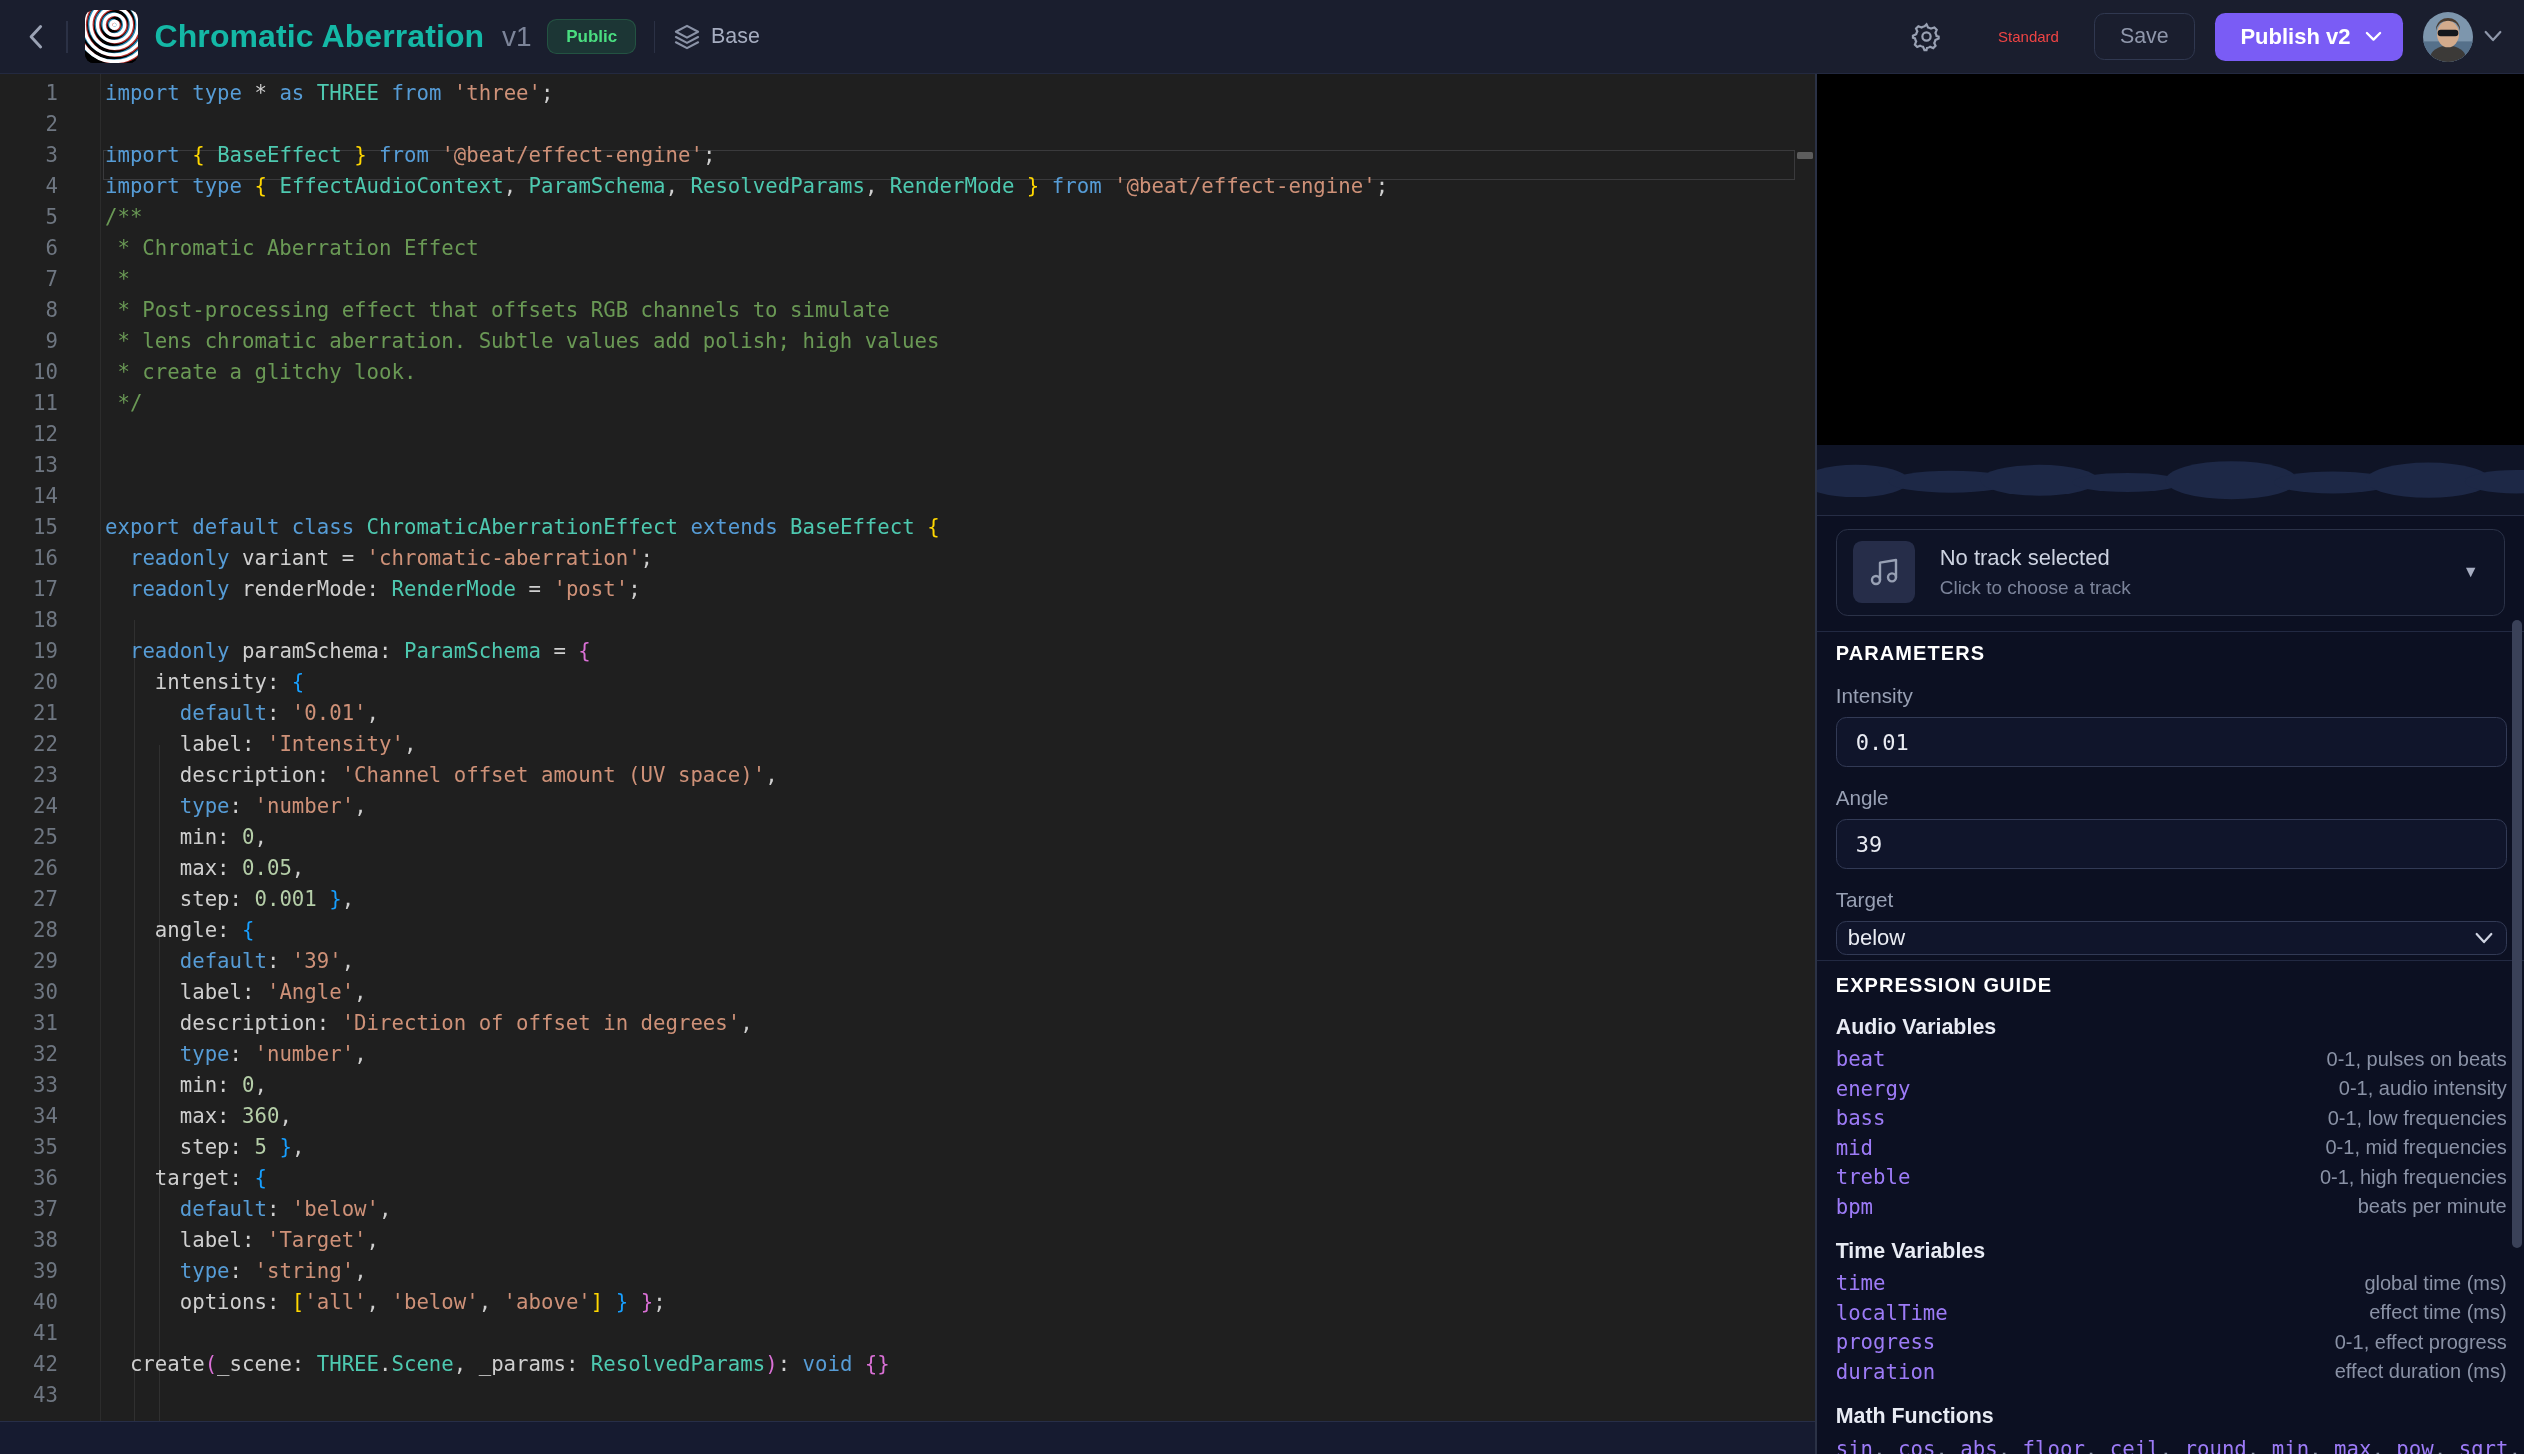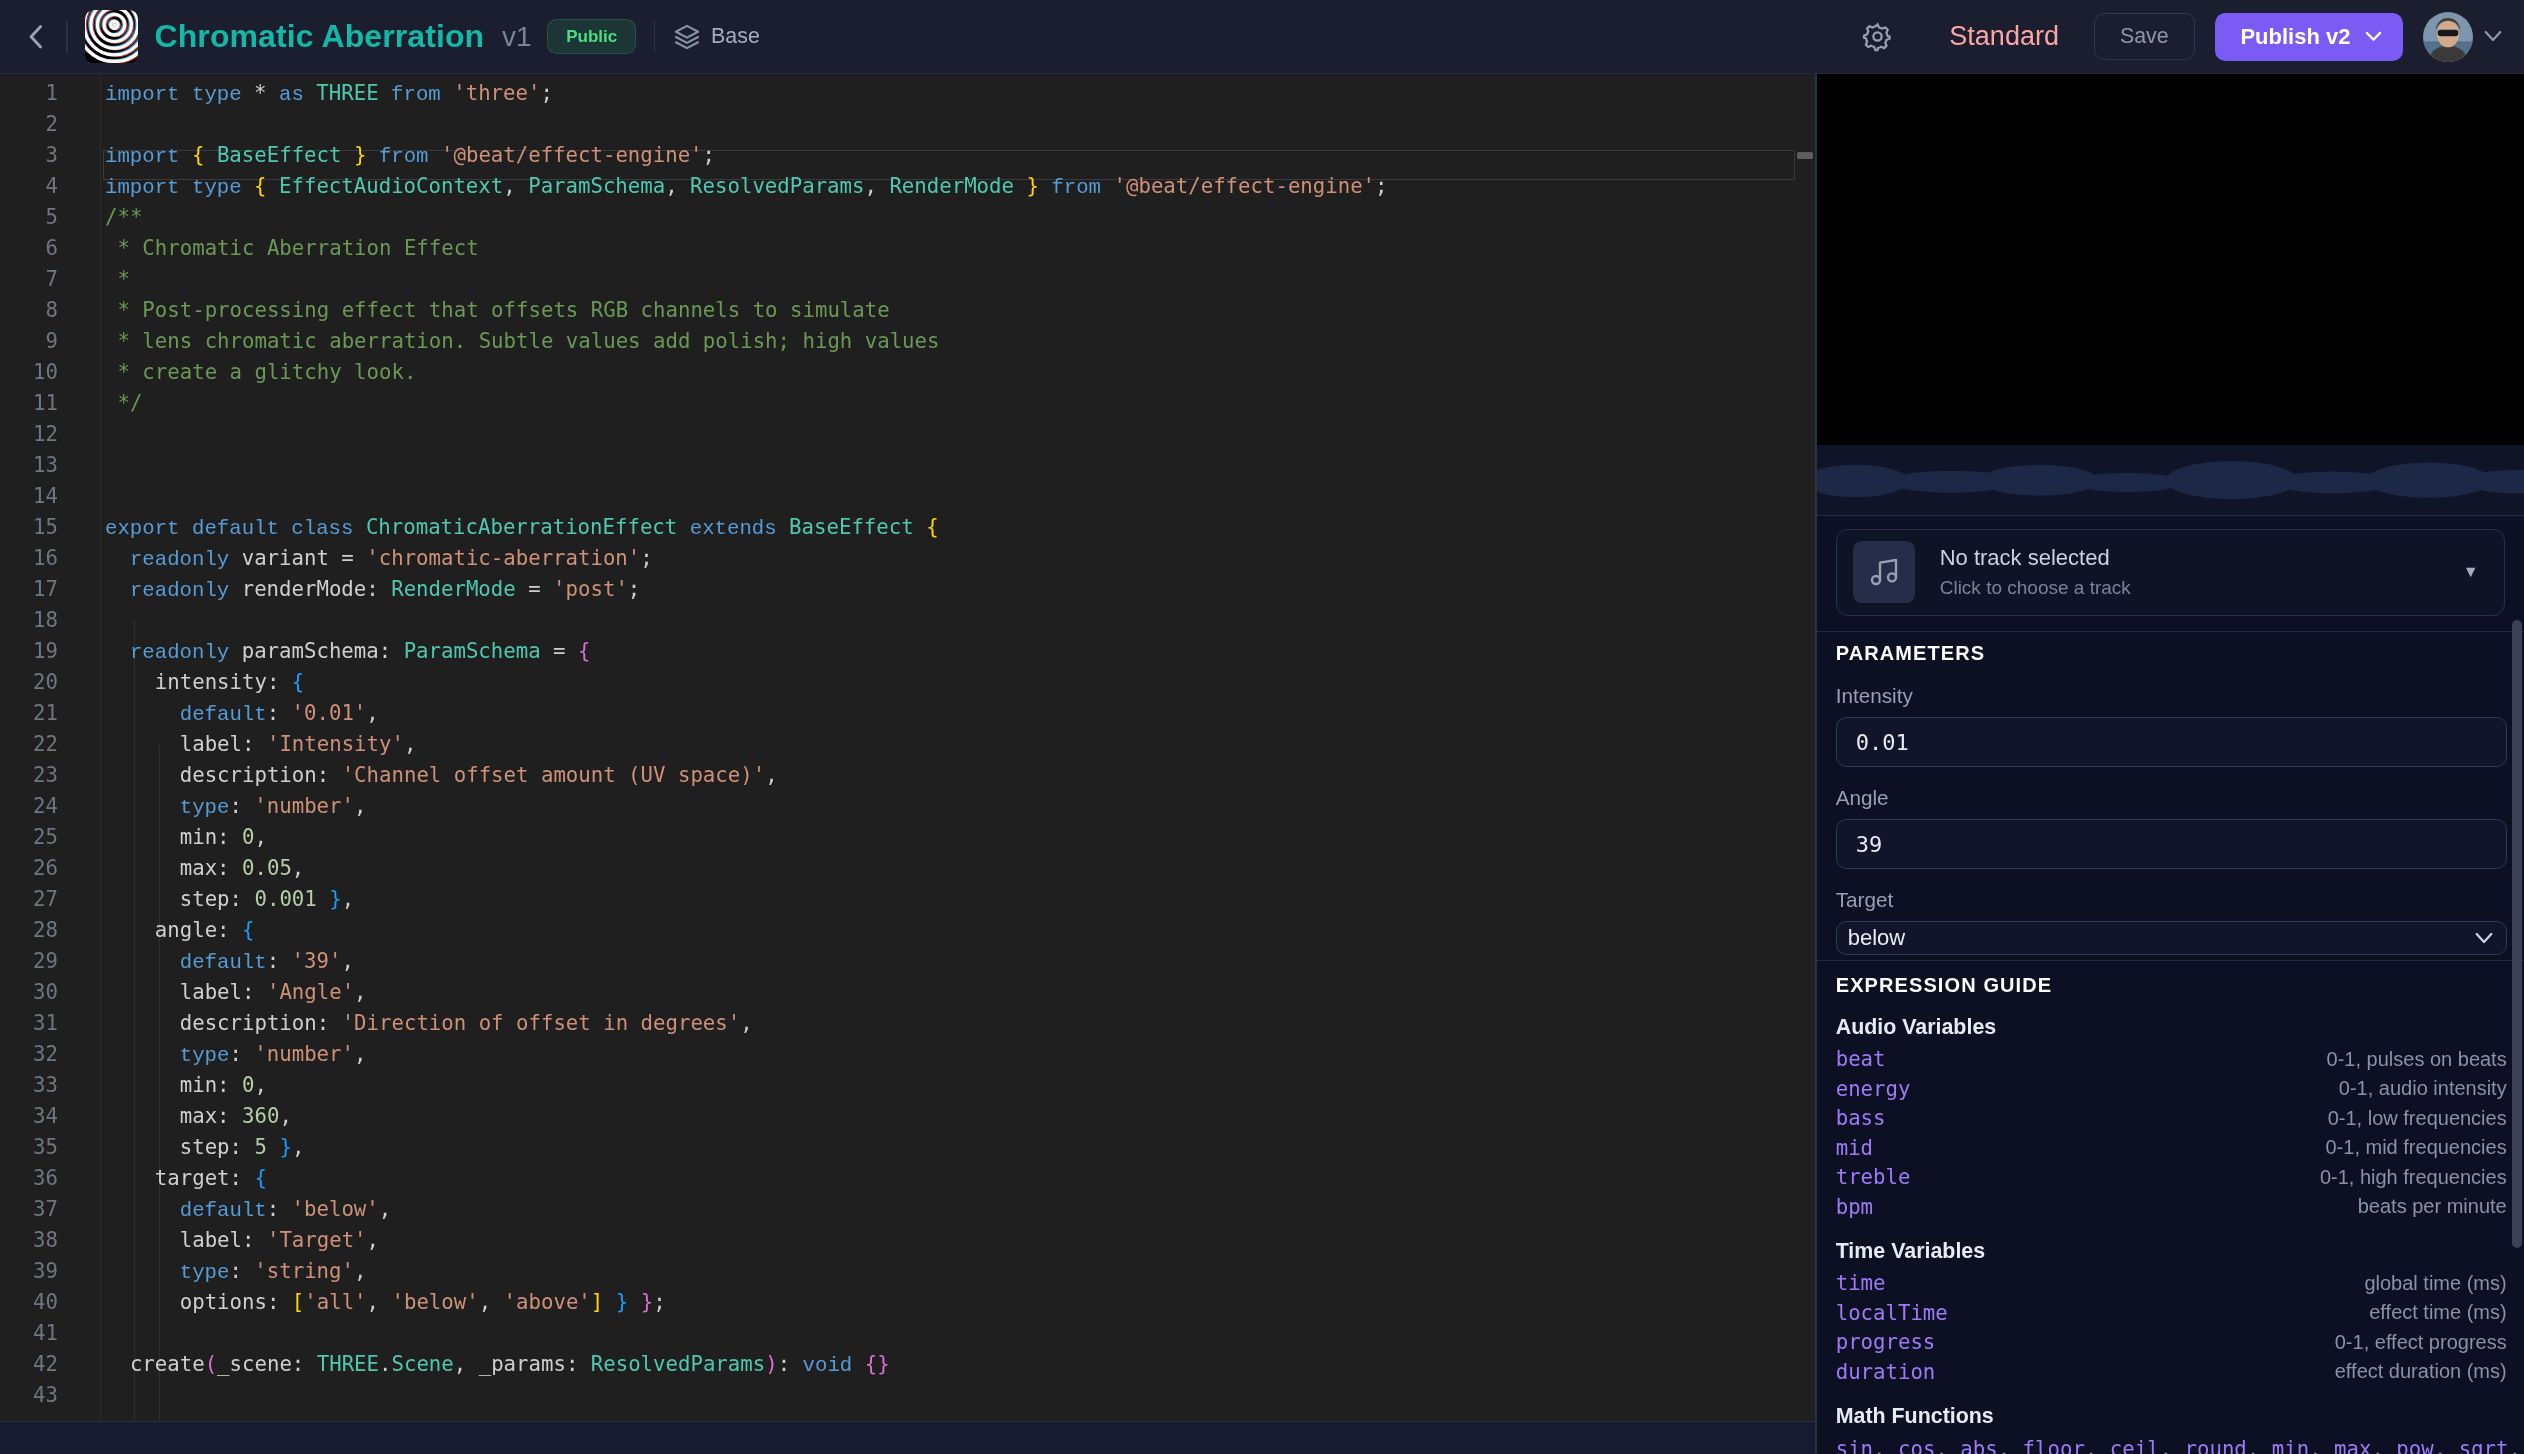--- a/index.html
+++ b/index.html
@@ -11,40 +11,40 @@
   .tb-right{display:flex;align-items:center;margin-left:auto;padding-right:20.7px;}
   .vdiv{width:1.5px;height:32px;background:#2b3145;margin:0 17.7px;}
   #back-btn{width:26.6px;height:26.6px;display:flex;align-items:center;justify-content:center;cursor:pointer;}
   #logo{width:53px;height:53px;border-radius:8.9px;overflow:hidden;background:#000;margin-right:16px;flex:0 0 auto;}
   #page-title{font-size:32px;font-weight:700;color:#14b8a6;letter-spacing:0.1px;}
   #version{font-size:28px;color:#7c8499;margin-left:17.7px;}
   #public-badge{margin-left:16px;background:rgba(46,180,94,.16);border:0.7px solid rgba(74,222,128,.18);
     color:#4ade80;font-size:17px;font-weight:600;padding:6.6px 17.7px;border-radius:9.6px;}
   .base-wrap{display:flex;align-items:center;}
   #base-label{font-size:21.4px;color:#a6adc0;margin-left:10.3px;}
-  #mode-label{font-size:27px;color:#fca5a5;margin-left:56px;margin-right:35px;}
+  #mode-label{font-size:15px;color:#ef4444;margin-left:56px;margin-right:35px;}
   #save-btn{border:1.5px solid #303850;border-radius:10.3px;color:#8f97ab;font-size:21.4px;
     padding:10.3px 25px;background:transparent;cursor:pointer;}
   #publish-btn{margin-left:20.7px;background:#7a5cf5;border:none;border-radius:10.3px;color:#fff;
     font-size:22px;font-weight:600;padding:11px 20.7px 11px 25px;display:flex;align-items:center;cursor:pointer;}
   #publish-btn svg{margin-left:13.3px;}
   #avatar{margin-left:20px;width:50px;height:50px;border-radius:50%;overflow:hidden;flex:0 0 auto;}
   #user-caret{margin-left:8.9px;}
   
   #editor{position:absolute;left:0;top:74px;width:1815px;height:1347px;background:#1f1f1f;overflow:hidden;}
   #editor-row{position:absolute;left:0;top:0;width:100%;display:flex;}
   #gutter{width:58px;flex:0 0 auto;padding-top:3.7px;text-align:right;
     font-family:"DejaVu Sans Mono",monospace;font-size:20.7px;color:#6e7681;}
   #code{flex:1;padding-top:3.7px;padding-left:47px;font-family:"DejaVu Sans Mono",monospace;font-size:20.7px;color:#cfcfcf;}
   .code-line,.gut-line{height:31px;line-height:31px;white-space:pre;}
   .gutter-rule{position:absolute;left:100px;top:0;width:0.7px;height:1347px;background:#2c2c2c;}
   .indent-guide{position:absolute;width:0.7px;background:#303030;}
   #cur-line{position:absolute;left:103px;top:76px;width:1692px;height:30px;border:1.5px solid #3a3a3c;box-sizing:border-box;}
   #ruler-marker{position:absolute;left:1797px;top:78px;width:16px;height:6.6px;background:#5d5d5d;border-radius:1.5px;}
-  .tk-k{color:#569cd6;font-family:Liberation Mono, monospace;} .tk-t{color:#4ec9b0;} .tk-s{color:#ce9178;} .tk-c{color:#6a9955;}
+  .tk-k{color:#569cd6;} .tk-t{color:#4ec9b0;} .tk-s{color:#ce9178;} .tk-c{color:#6a9955;}
   .tk-n{color:#b5cea8;} .tk-w{color:#cfcfcf;} .tk-y{color:#ffd700;} .tk-m{color:#da70d6;} .tk-b{color:#179fff;}
   #editor-bottom-strip{position:absolute;left:0;top:1421px;width:1815px;height:33px;background:#161b30;border-top:1.5px solid #272e47;box-sizing:border-box;}
   
   #rpanel{position:absolute;left:1815px;top:74px;width:710px;height:1381px;background:#0c1022;}
   #panel-edge{position:absolute;left:0;top:0;width:2.2px;height:1381px;background:#2b3246;}
   #preview{position:absolute;left:2.2px;top:0;width:708px;height:371px;background:#000;}
   #waveform-strip{position:absolute;left:2.2px;top:371px;width:708px;height:71px;background:#0f1426;border-bottom:1.5px solid #262d45;box-sizing:border-box;}
   #track-section{position:absolute;left:2.2px;top:443px;width:772px;height:114px;}
   #track-card{position:absolute;left:18.5px;top:11.8px;width:669px;height:87px;border:1.5px solid #2b3248;
     border-radius:11.8px;background:#0e1326;box-sizing:border-box;display:flex;align-items:center;cursor:pointer;}

